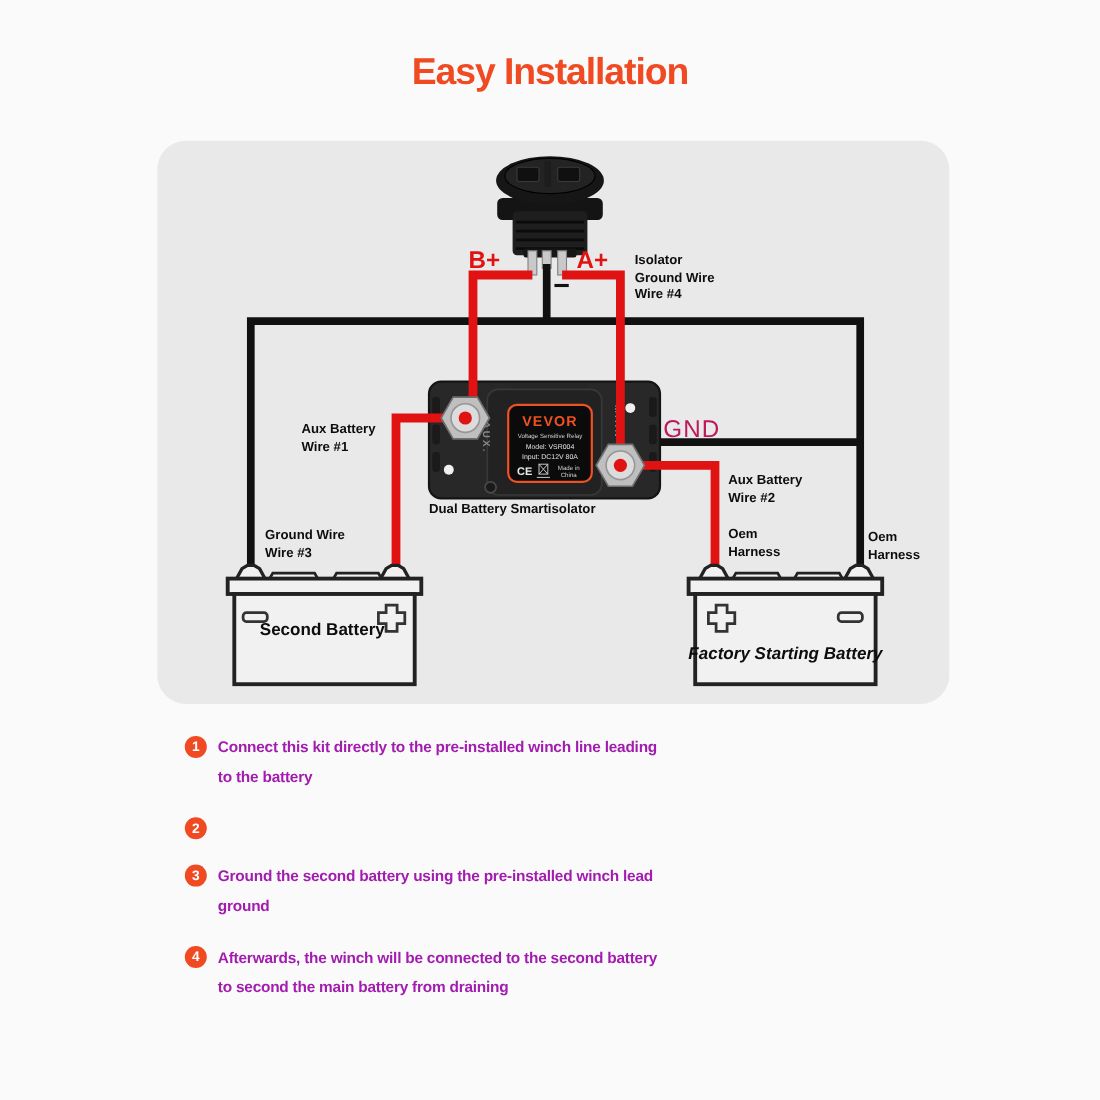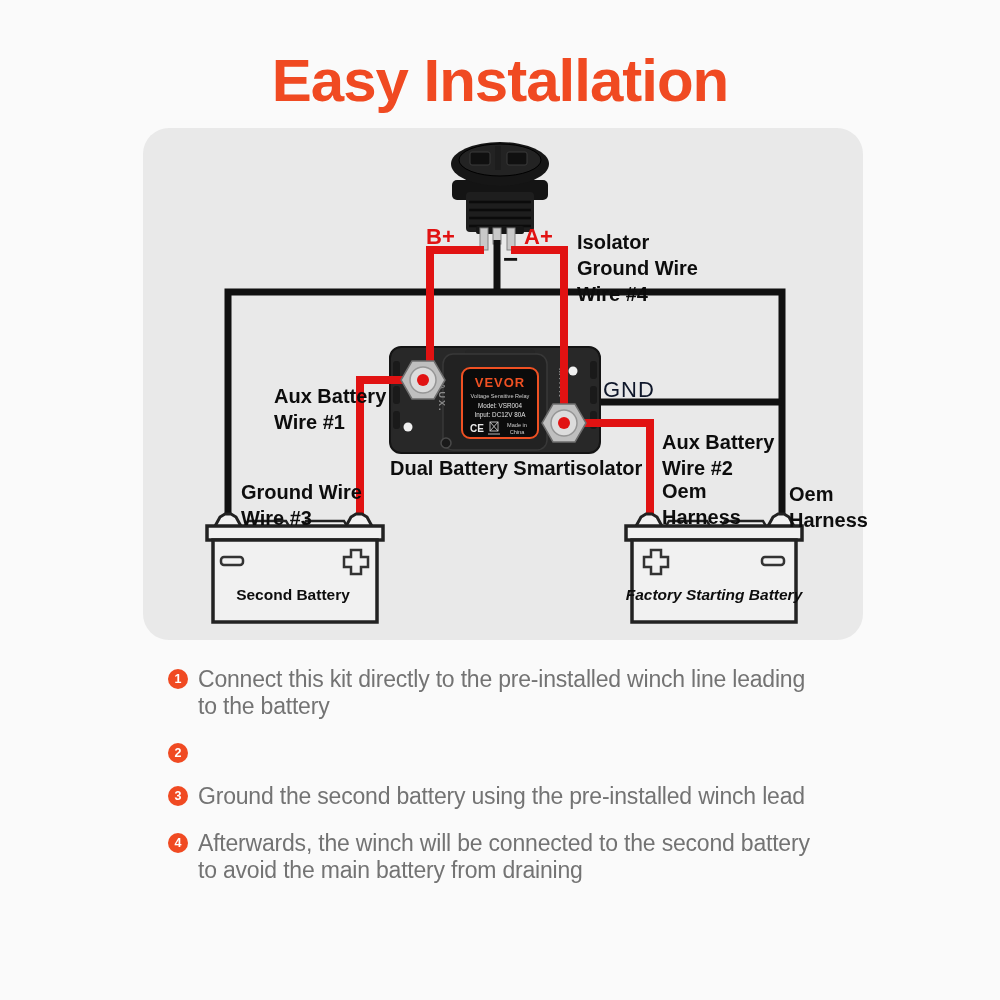--- a/index.html
+++ b/index.html
@@ -1,43 +1,43 @@
 <!DOCTYPE html>
 <html style="--accent: #F04A22; --brand-orange: #F05123; --wire-red: #E11212; --wire-black: #111111;"><head>
 <meta charset="utf-8">
 <style>
   html,body{margin:0;padding:0;}
   body{background:#ffffff;font-family:"Liberation Sans",sans-serif;}
   .page{position:relative;width:1000px;height:1000px;background:#fafafa;margin:0 auto;overflow:hidden;}
 
   .title{position:absolute;left:0;top:46px;width:1000px;margin:0;text-align:center;
-         font-size:60px;font-weight:800;letter-spacing:-1px;color:var(--accent,#F04A22);}
+         font-size:34px;font-weight:800;letter-spacing:-1px;color:var(--accent,#F04A22);}
 
   .panel{position:absolute;left:143px;top:128px;width:720px;height:512px;
          background:#e9e9e9;border-radius:26px;}
   .panel svg{position:absolute;left:0;top:0;}
 
   
-  .lbl{position:absolute;font-size:20px;line-height:1.3;font-weight:700;color:#0d0d0d;white-space:nowrap;}
+  .lbl{position:absolute;font-size:12px;line-height:1.3;font-weight:700;color:#0d0d0d;white-space:nowrap;}
   .lbl-red{position:absolute;font-size:22px;font-weight:600;color:var(--wire-red,#E11212);white-space:nowrap;}
   .lbl-minus{position:absolute;font-size:26px;font-weight:700;color:#111;}
-  .lbl-gnd{position:absolute;font-size:22px;font-weight:500;color:#0f172a;letter-spacing:1px;}
-  .lbl-center{text-align:right;white-space:nowrap;}
+  .lbl-gnd{position:absolute;font-size:22px;font-weight:500;color:#be185d;letter-spacing:1px;}
+  .lbl-center{text-align:left;white-space:nowrap;}
   .battery-name{position:absolute;font-size:15.5px;font-weight:700;color:#0d0d0d;text-align:center;white-space:nowrap;}
 
   
   .wire-black{stroke:var(--wire-black,#111);stroke-width:7;fill:none;}
   .wire-red{stroke:var(--wire-red,#E11212);stroke-width:8;fill:none;}
 
   
   .steps{position:absolute;left:168px;top:666px;width:690px;display:flex;flex-direction:column;gap:20px;}
   .step{display:flex;gap:10px;}
   .badge{flex:0 0 auto;width:20px;height:20px;border-radius:50%;background:var(--accent,#F04A22);
          color:#fff;font-size:12.5px;line-height:20px;font-weight:700;text-align:center;margin-top:3px;}
-  .step-text{font-size:23px;line-height:27px;font-weight:400;color:#737373;letter-spacing:-0.2px;}
+  .step-text{font-size:14px;line-height:27px;font-weight:700;color:#a21caf;letter-spacing:-0.2px;}
 
   .svg-plate-brand{font-family:"Liberation Sans",sans-serif;font-weight:700;font-size:13px;letter-spacing:1px;fill:var(--brand-orange,#F05123);}
   .svg-plate-small{font-family:"Liberation Sans",sans-serif;font-size:5.6px;fill:#cfcfcf;}
   .svg-plate-med{font-family:"Liberation Sans",sans-serif;font-size:6.3px;fill:#e2e2e2;}
   .svg-ce{font-family:"Liberation Sans",sans-serif;font-weight:700;font-size:10px;fill:#e8e8e8;}
   .svg-mark{font-family:"Liberation Sans",sans-serif;font-weight:700;font-size:9px;letter-spacing:2px;fill:#8a8a8a;}
 </style>
 </head>
 <body>
 
@@ -171,45 +171,46 @@
     <div class="lbl" style="left:519px;top:350px;">
       <div>Oem</div>
       <div>Harness</div>
     </div>
     <div class="lbl" style="left:646px;top:353px;">
       <div>Oem</div>
       <div>Harness</div>
     </div>
 
     <div class="lbl lbl-center" style="left:247px;top:327px;width:210px;">Dual Battery Smartisolator</div>
-    <div class="battery-name" style="left:70px;top:458px;width:160px;">Second Battery</div>
+    <div class="battery-name" style="left:70px;top:436px;width:160px;">Second Battery</div>
     <div class="battery-name" style="left:481px;top:458px;width:180px;font-style:italic;">Factory Starting Battery</div>
   </div>
 
   <div class="steps">
     <div class="step">
       <div class="badge">1</div>
       <div class="step-text">
         <div>Connect this kit directly to the pre-installed winch line leading</div>
         <div>to the battery</div>
       </div>
     </div>
     <div class="step">
       <div class="badge">2</div>
       <div class="step-text">
       </div>
     </div>
     <div class="step">
       <div class="badge">3</div>
       <div class="step-text">
         <div>Ground the second battery using the pre-installed winch lead</div>
+        <div>ground</div>
       </div>
     </div>
     <div class="step">
       <div class="badge">4</div>
       <div class="step-text">
         <div>Afterwards, the winch will be connected to the second battery</div>
-        <div>to avoid the main battery from draining</div>
+        <div>to second the main battery from draining</div>
       </div>
     </div>
   </div>
 
 </div>
 
 </body></html>

